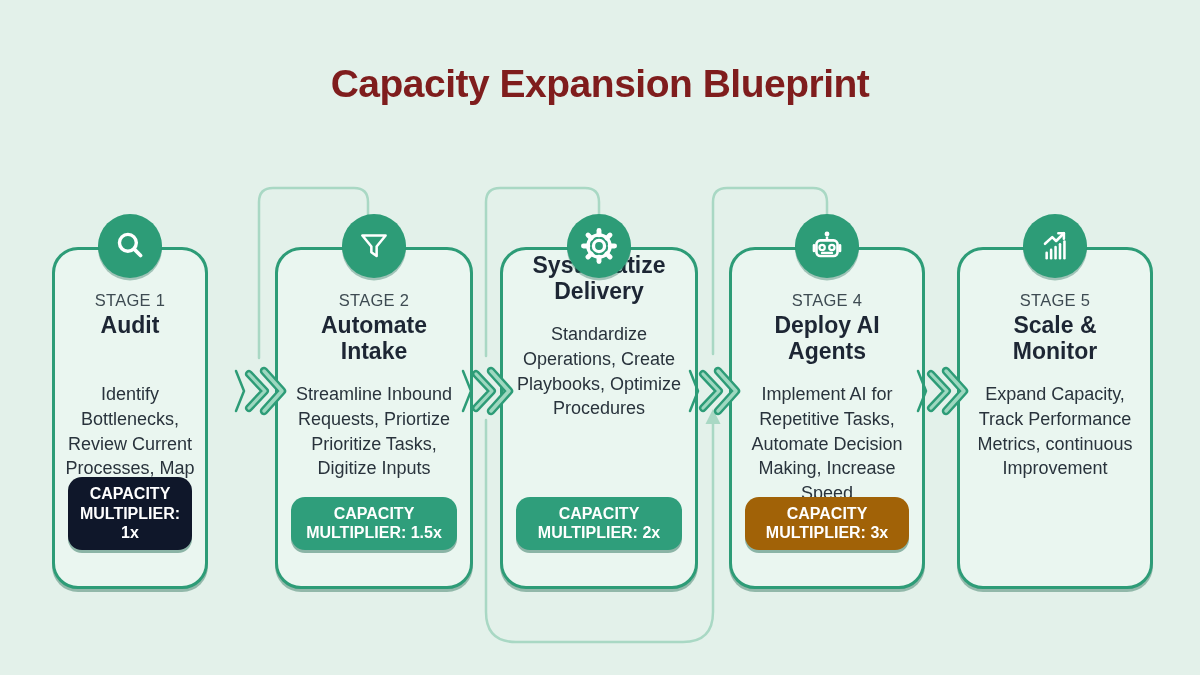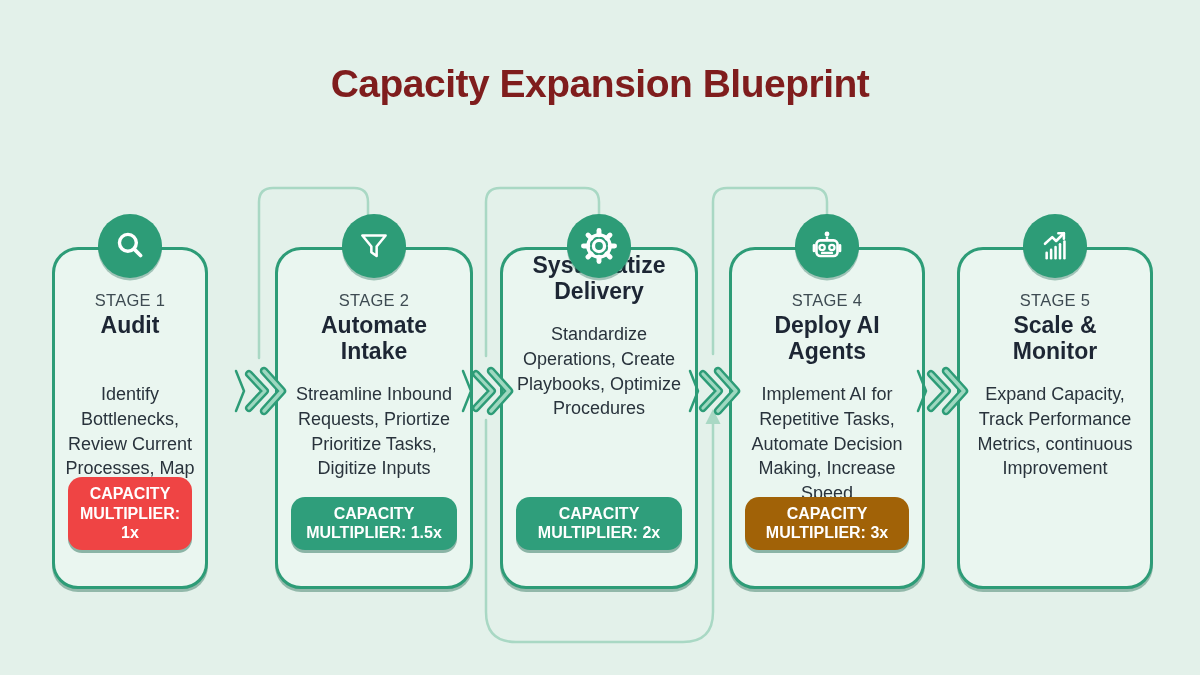--- a/index.html
+++ b/index.html
@@ -72,21 +72,21 @@
     <svg width="38" height="38" viewBox="0 0 36 36">
       <circle cx="16" cy="15" r="8" fill="none" stroke="#fff" stroke-width="3.2"></circle>
       <line x1="22" y1="21" x2="28" y2="27" stroke="#fff" stroke-width="3.5" stroke-linecap="round"></line>
     </svg>
   </div>
   <div class="stage-label">STAGE 1</div>
   <div class="title-wrap">
       <div class="card-title">Audit</div>
     </div>
   <div class="card-desc">Identify Bottlenecks, Review Current Processes, Map Workflows</div>
-  <div class="badge" style="background: #ef4444;">CAPACITY MULTIPLIER: 1x</div>
+  <div class="badge" style="background: #0f172a;">CAPACITY MULTIPLIER: 1x</div>
 </div>
 
 <div class="card card2">
   <div class="icon-circle">
     <svg width="38" height="38" viewBox="0 0 36 36">
       <path d="M7 8 h22 l-8.5 10.5 v9 l-5 -3.5 v-5.5 z" fill="none" stroke="#fff" stroke-width="2.4" stroke-linejoin="round"></path>
     </svg>
   </div>
   <div class="stage-label">STAGE 2</div>
   <div class="title-wrap">

